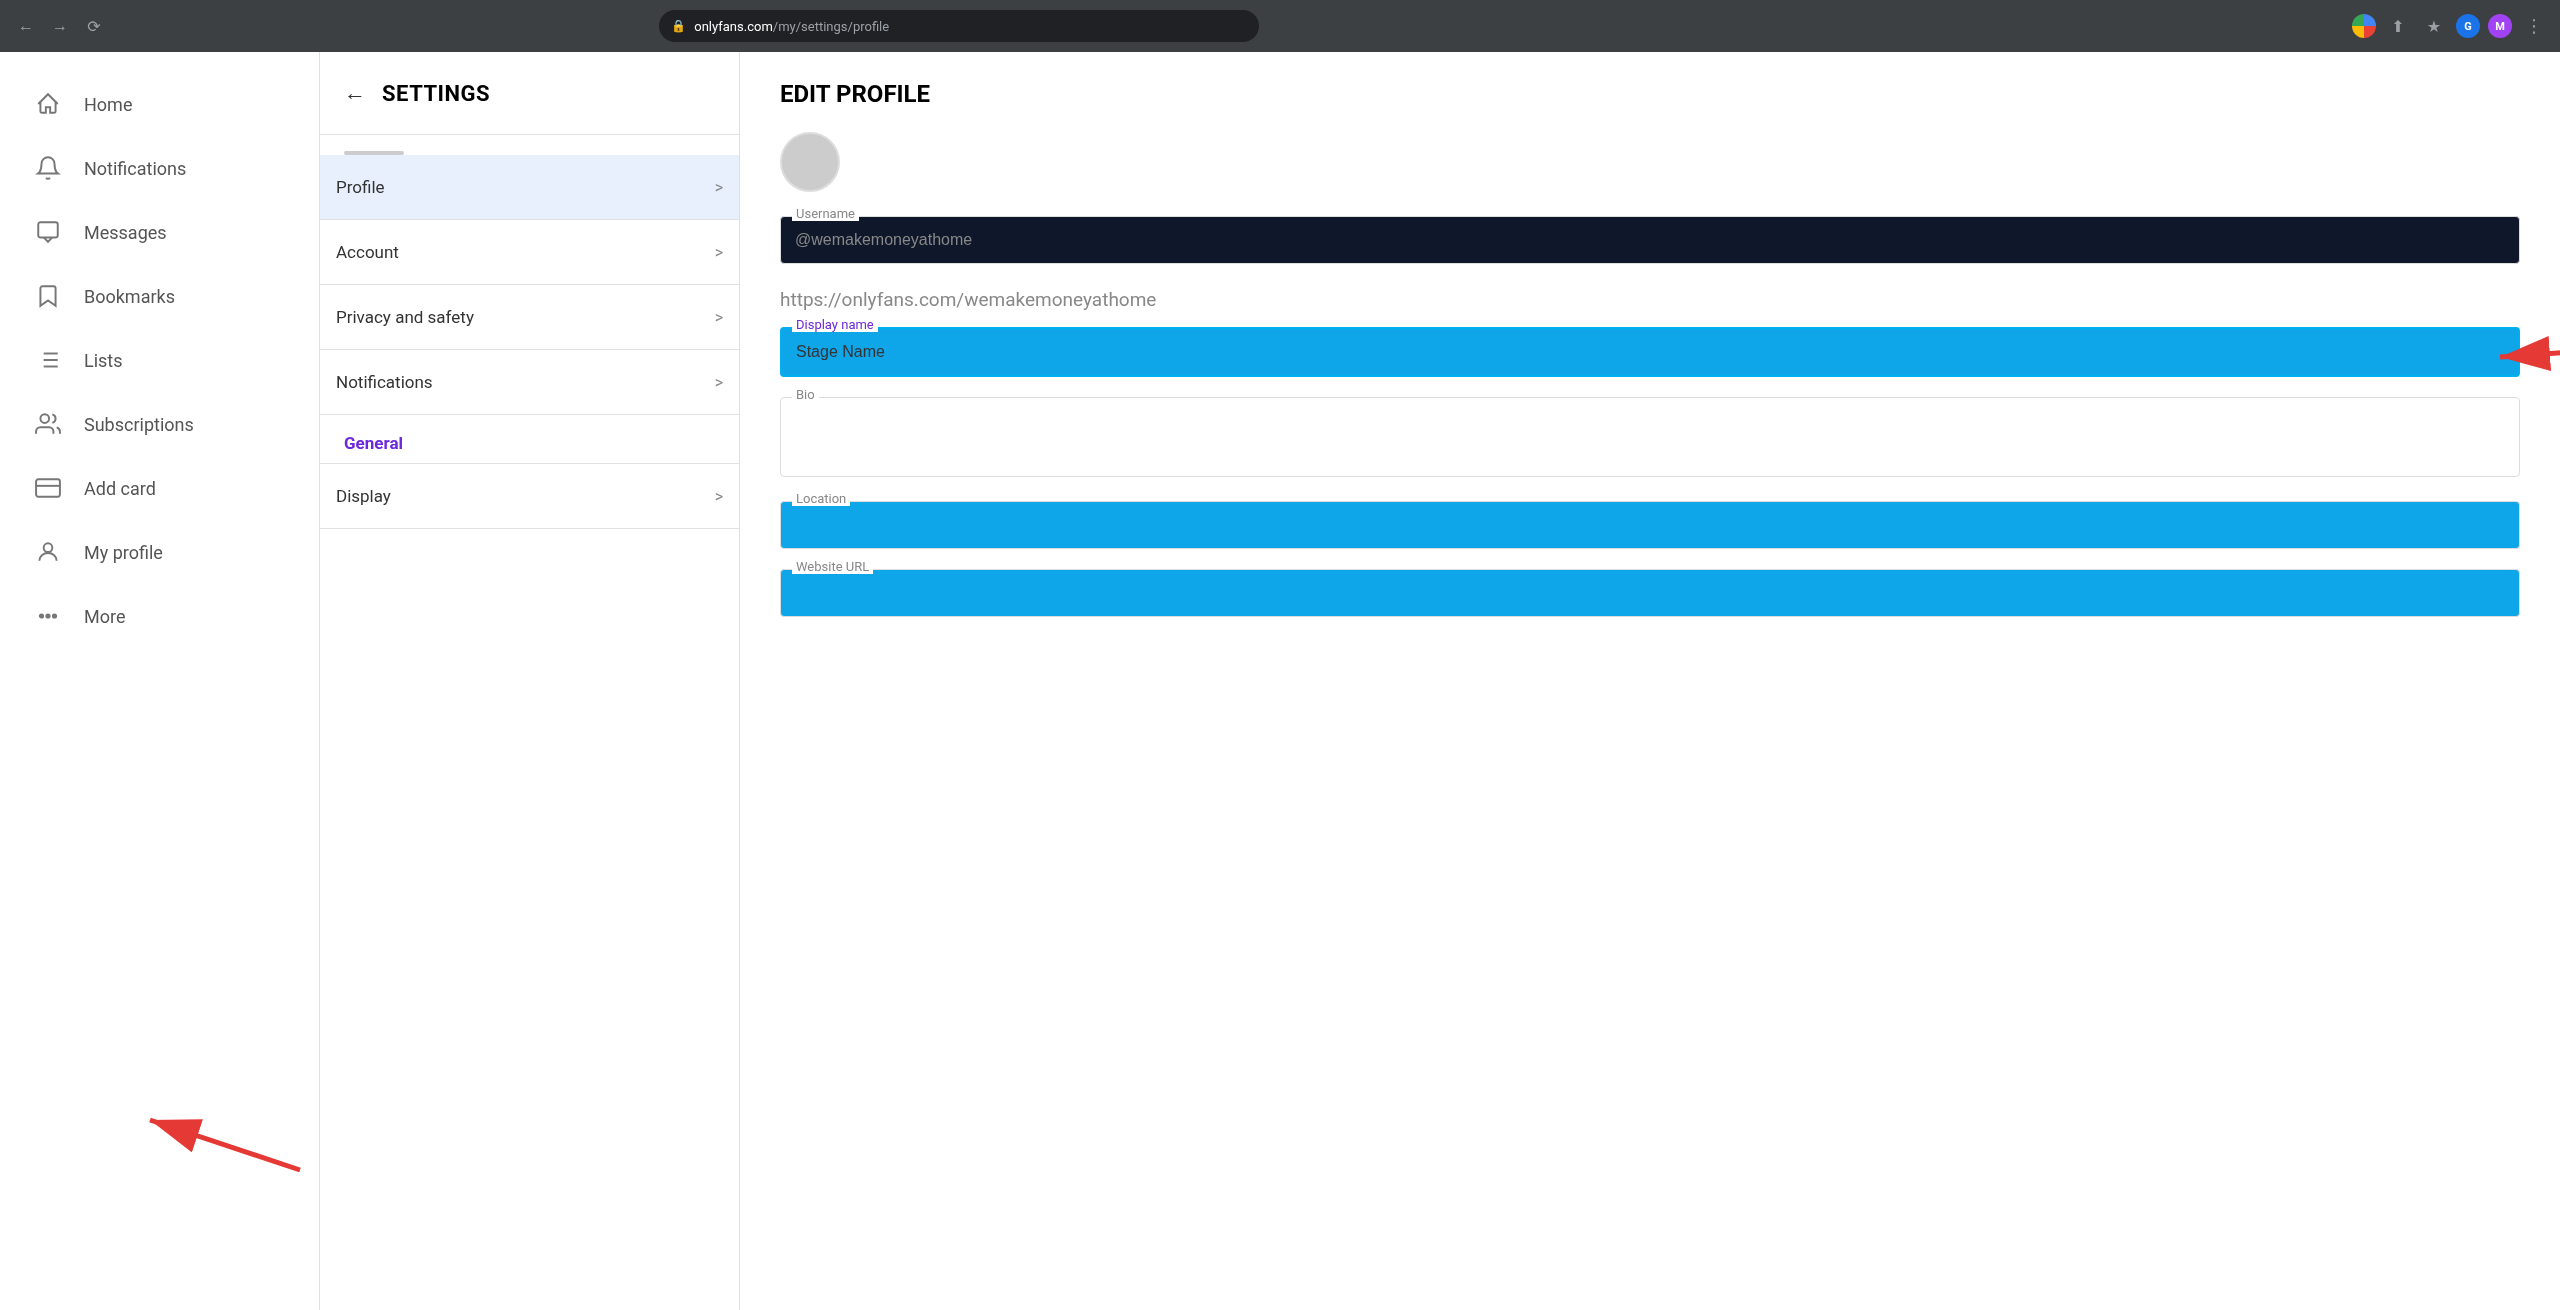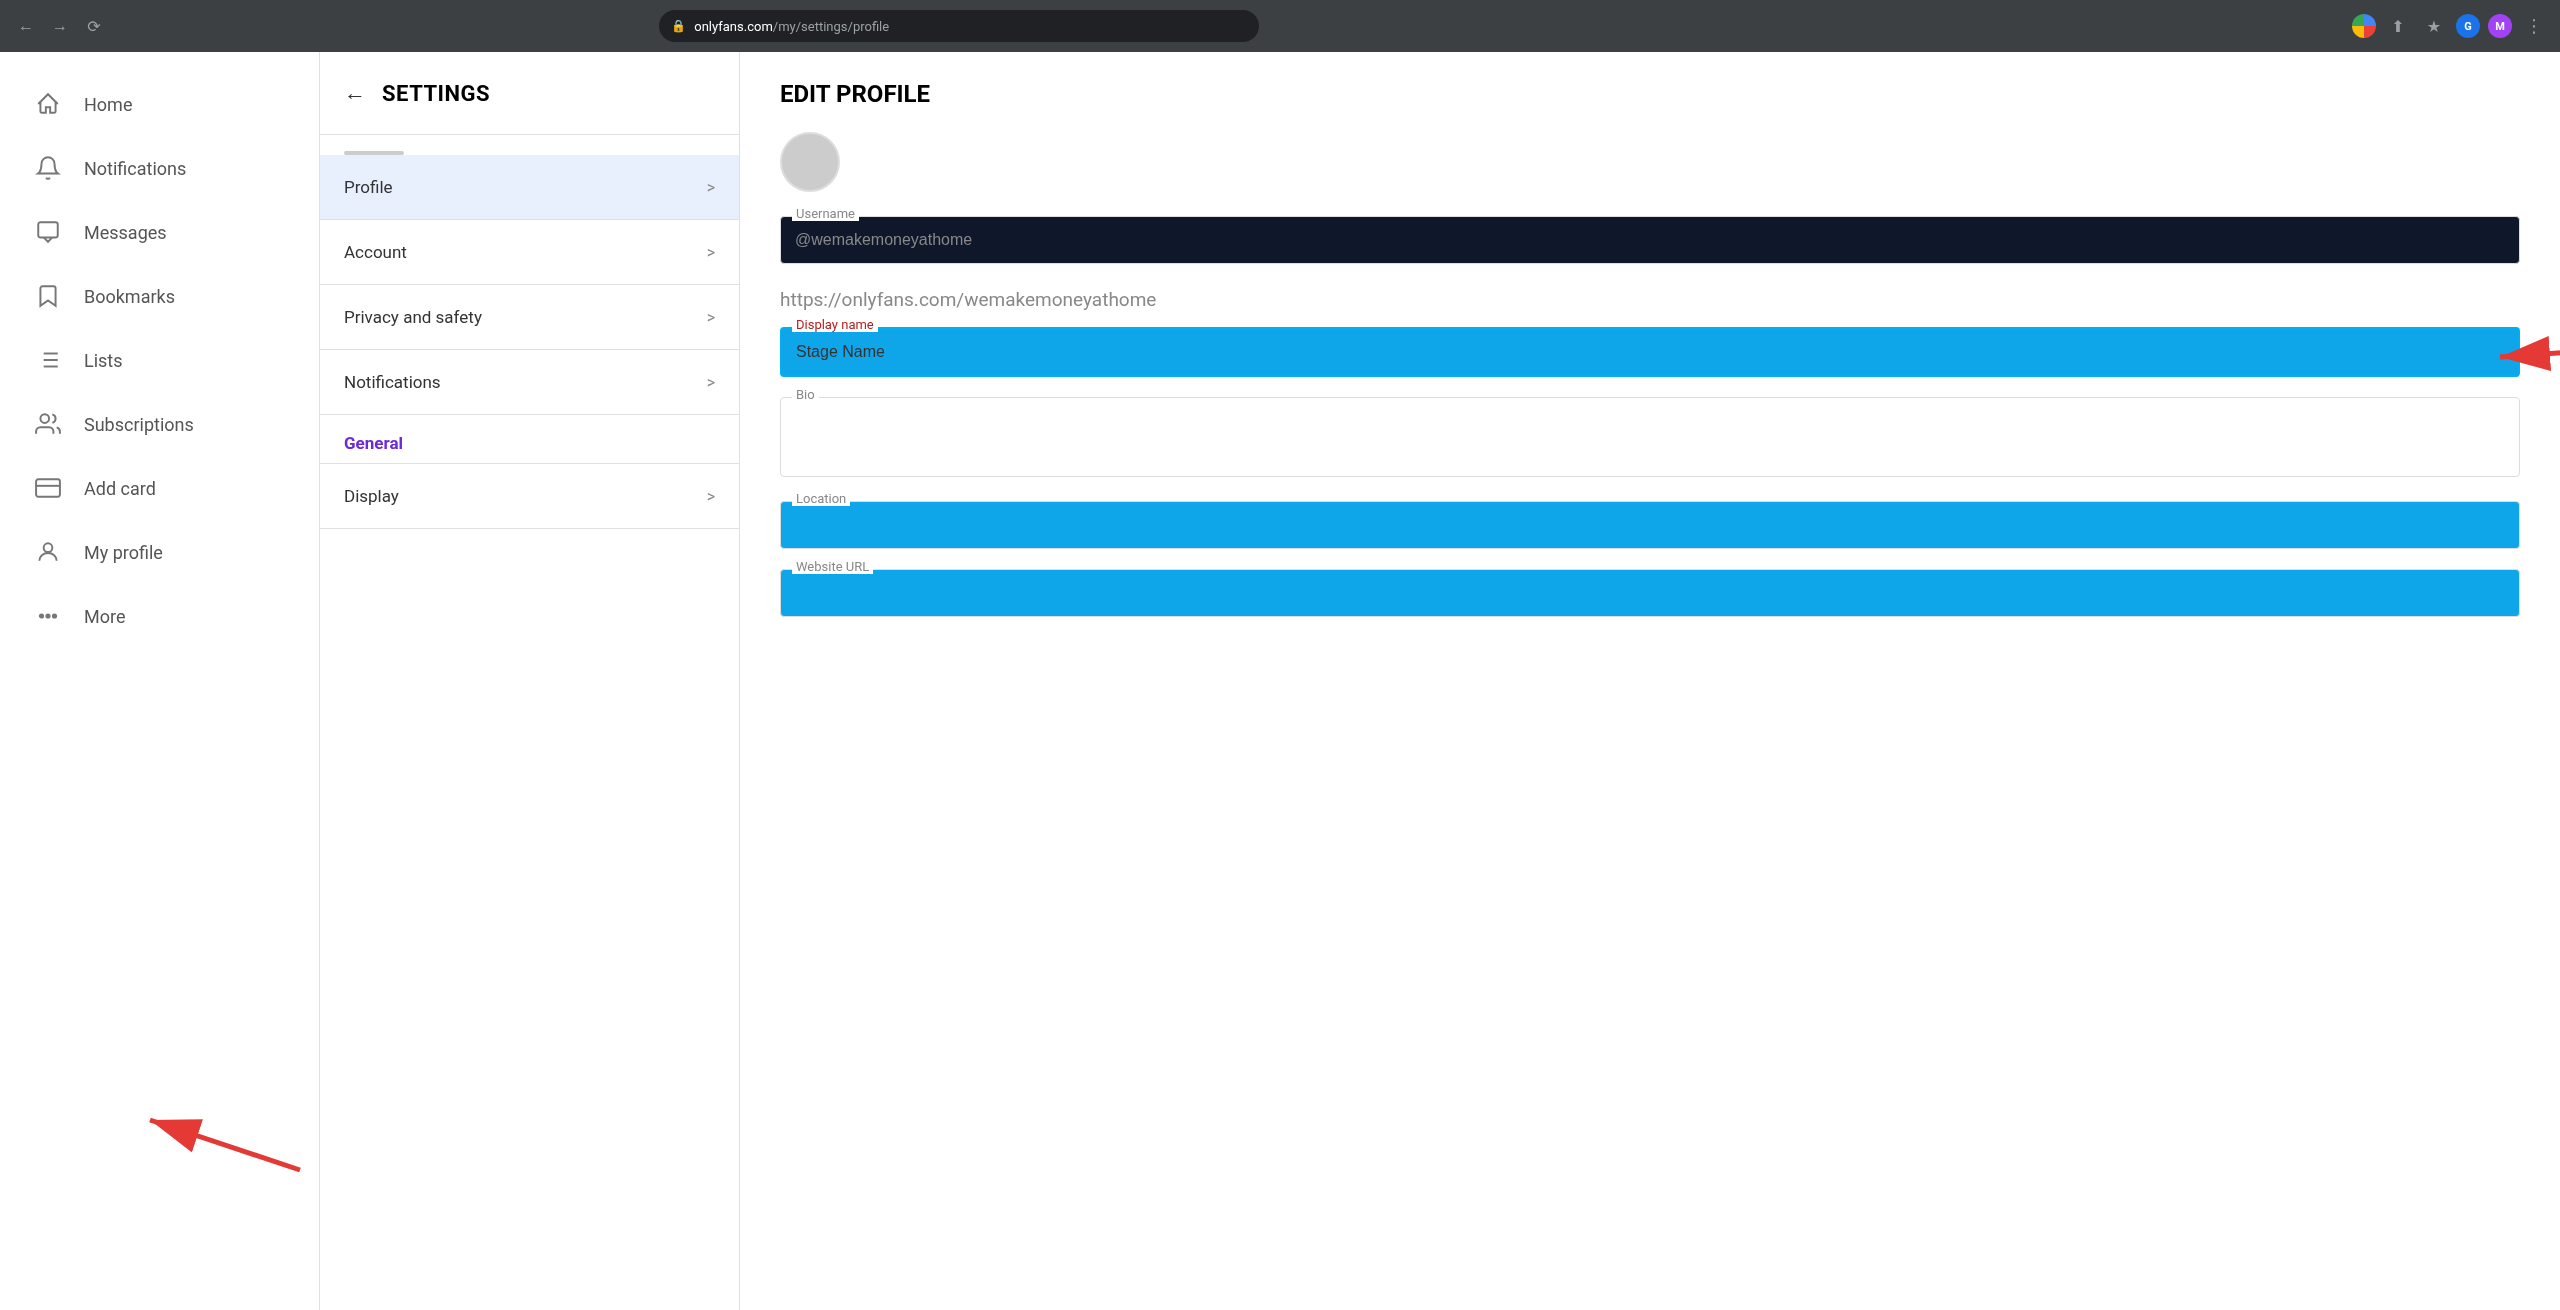--- a/index.html
+++ b/index.html
@@ -150,21 +150,21 @@
     .scroll-bar-indicator {
       width: 60px;
       height: 4px;
       background: #ccc;
       border-radius: 2px;
     }
     .settings-menu-item {
       display: flex;
       align-items: center;
       justify-content: space-between;
-      padding: 22px 24px;
+      padding: 22px 16px;
       border-bottom: 1px solid #e0e0e0;
       cursor: pointer;
       gap: 32px;
     }
     .settings-menu-item.active { background: #e8f0fe; }
     .settings-menu-label {
       font-size: 17px;
       color: #333;
     }
     .chevron-icon {
@@ -209,21 +209,21 @@
     .form-field-label {
       position: absolute;
       top: -10px;
       left: 12px;
       background: #fff;
       padding: 0 4px;
       font-size: 13px;
       color: #888;
       z-index: 1;
     }
-    .form-field-label.active { color: #b91c1c; }
+    .form-field-label.active { color: #6d28d9; }
     .form-input {
       width: 100%;
       border: 1px solid #ddd;
       border-radius: 4px;
       padding: 14px 14px;
       font-size: 16px;
       color: #333;
       outline: none;
       background: #0ea5e9;
     }

